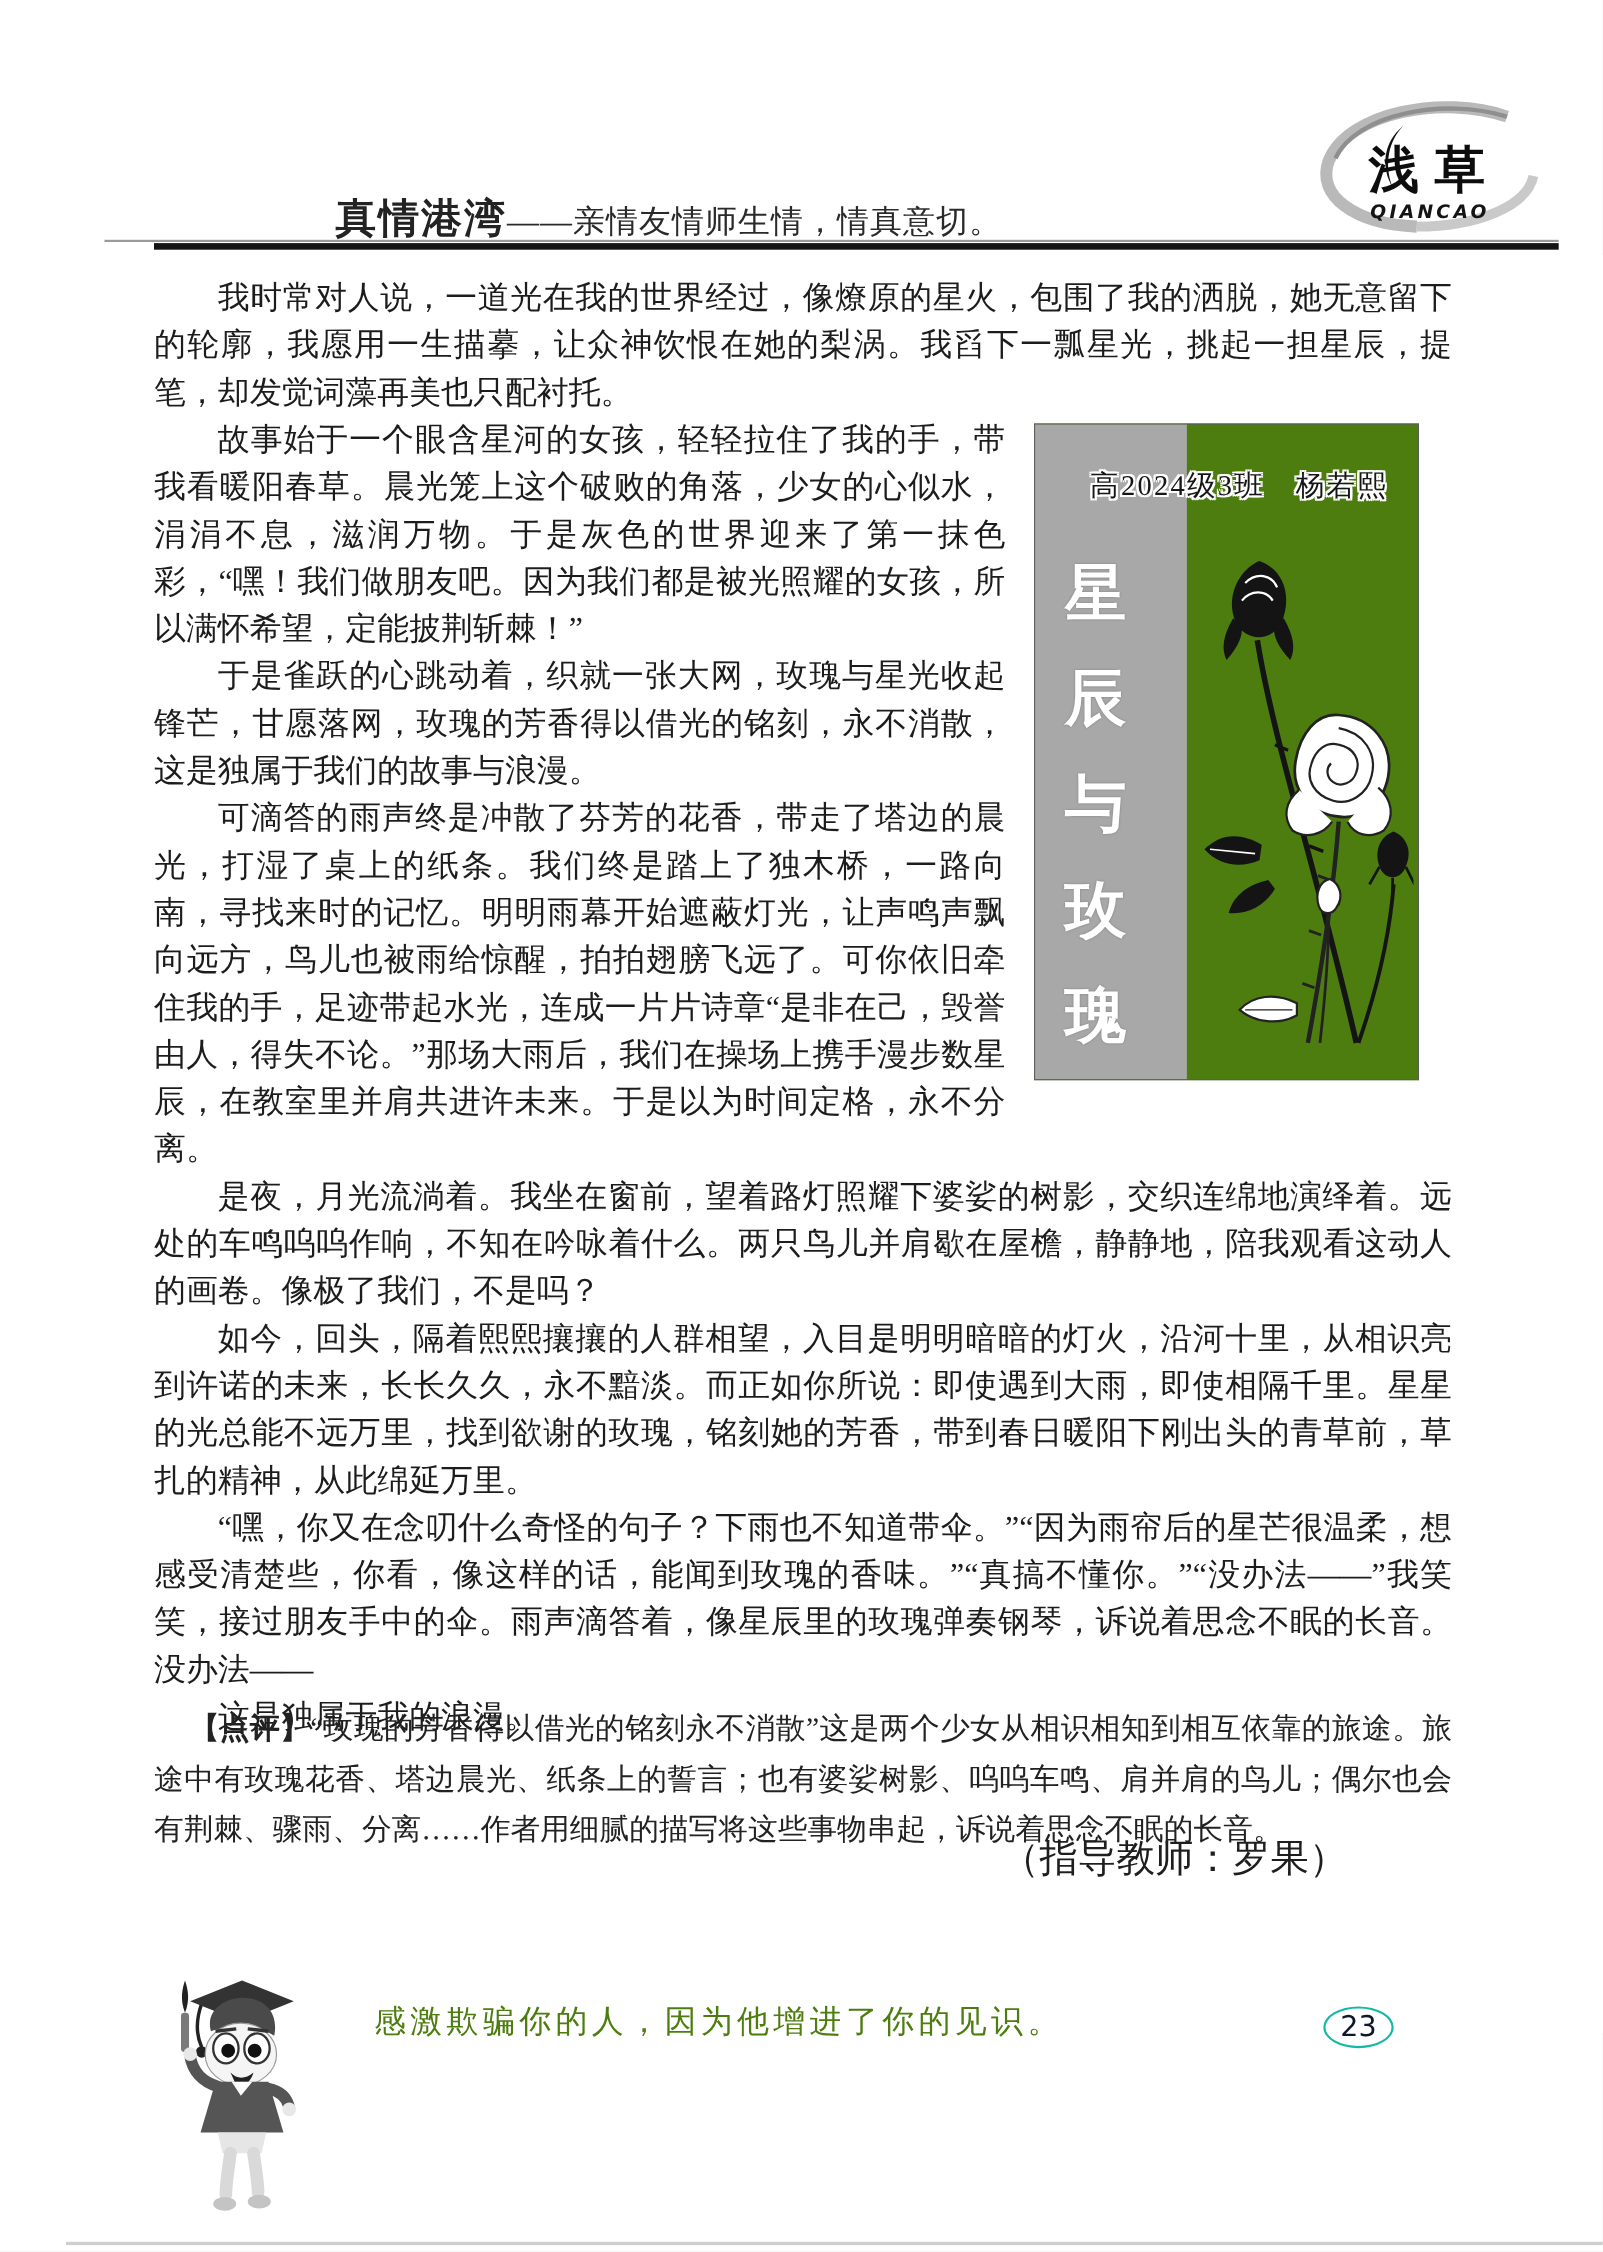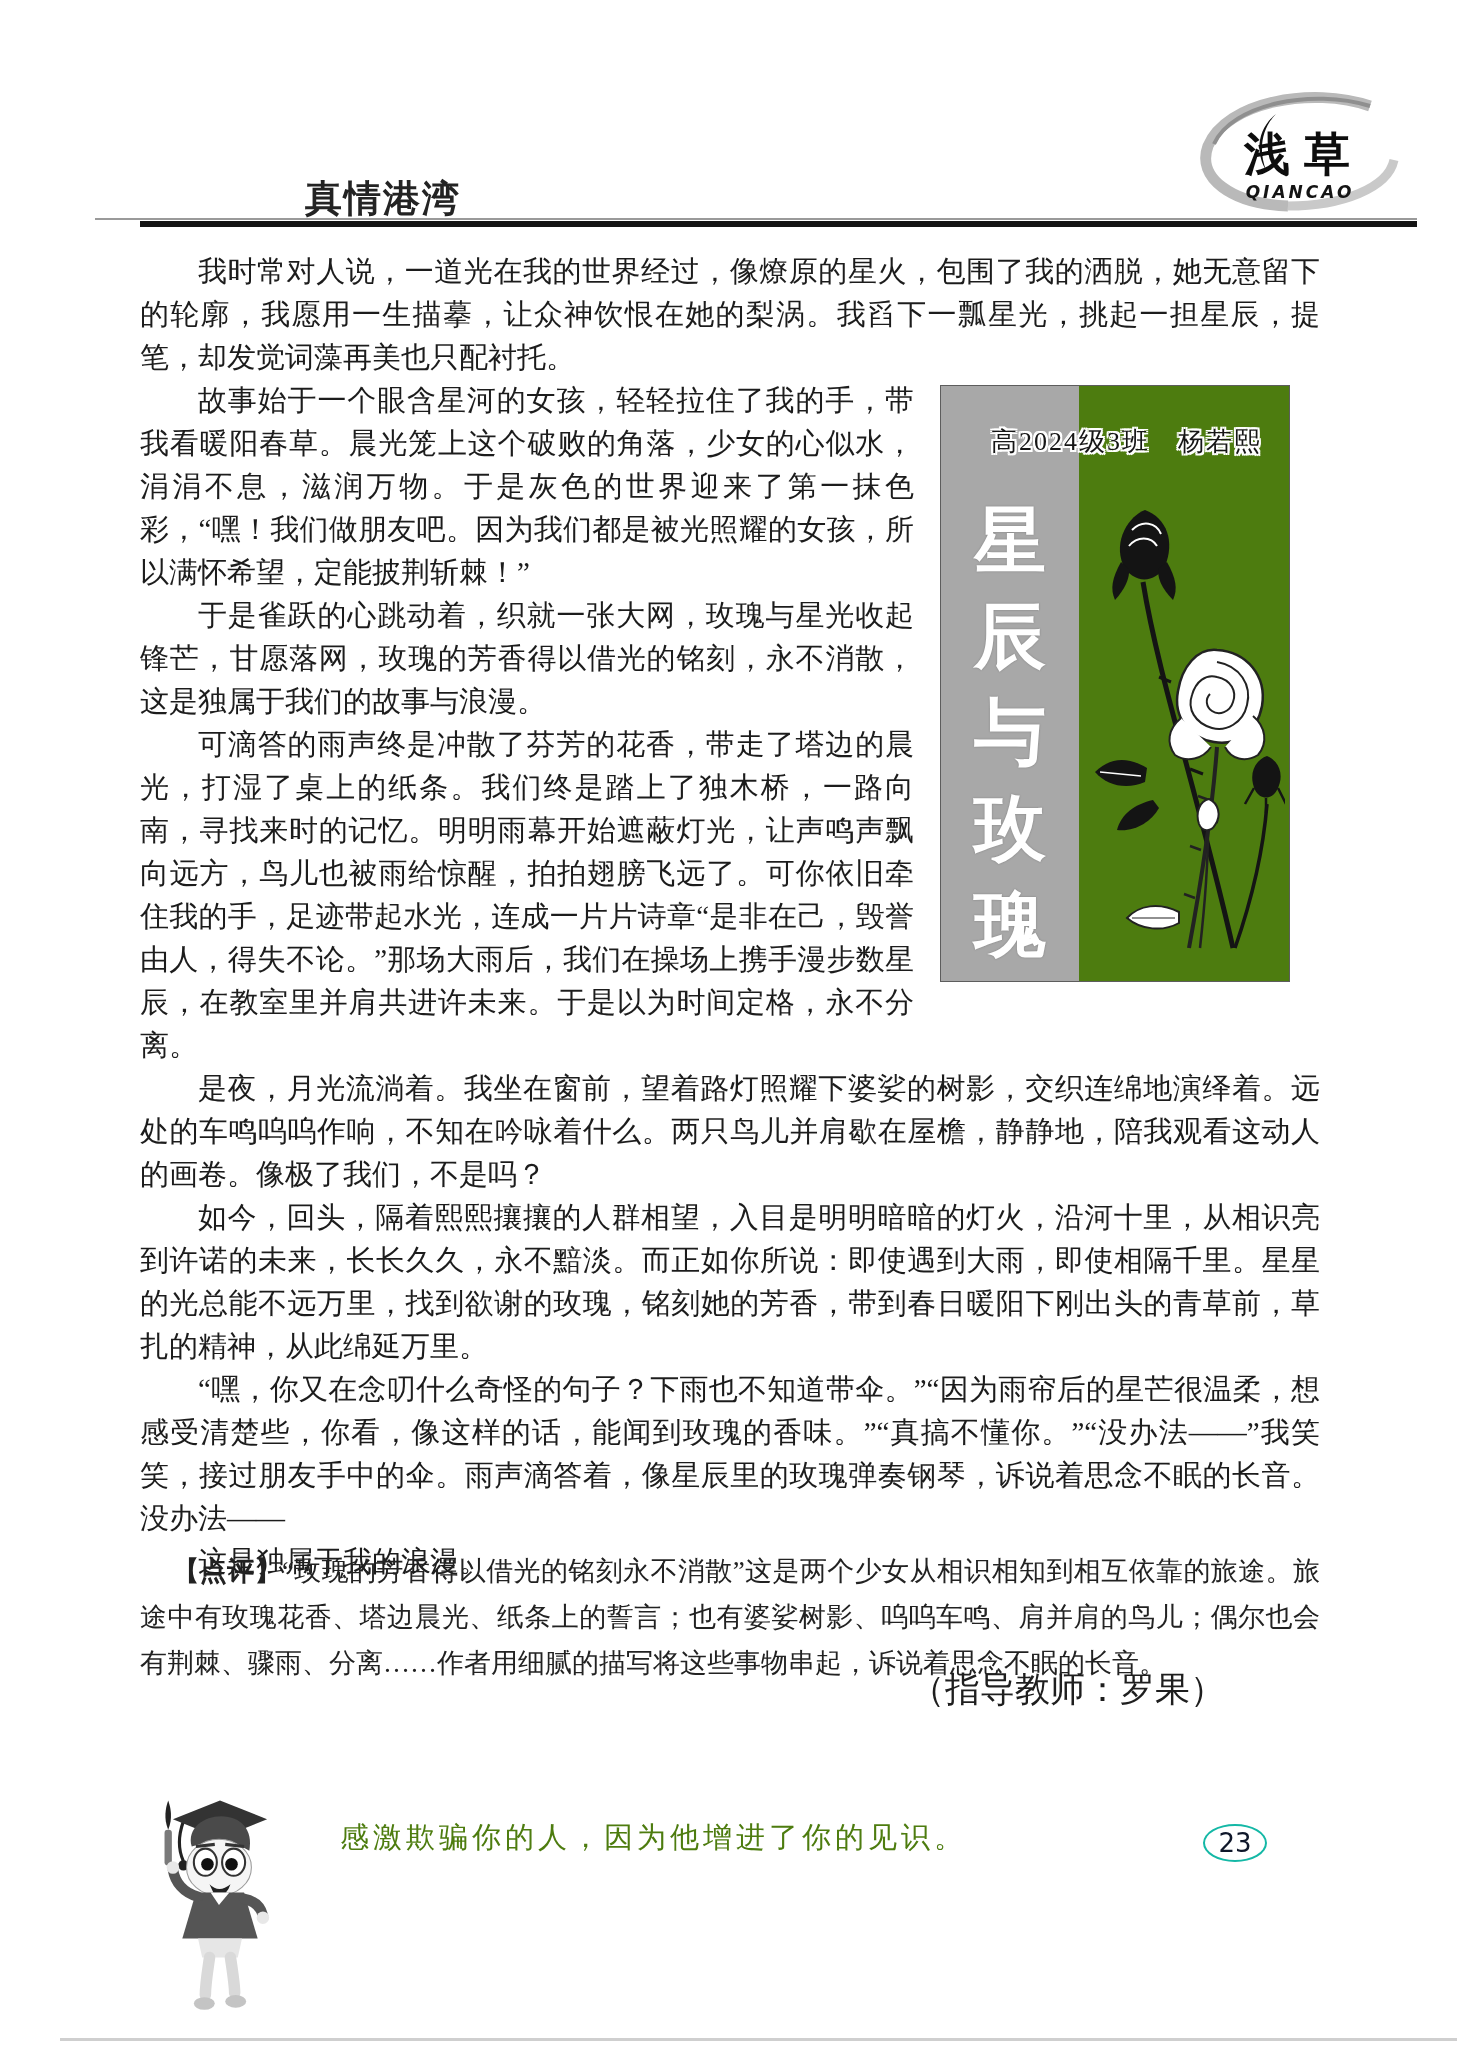--- a/index.html
+++ b/index.html
@@ -25,23 +25,23 @@
          text-align:justify;color:#1c1c1c;}
   .essay p{margin:0;text-indent:2em;}
 
   
   .feature-box{float:right;width:350px;height:597px;margin:6px 30px 14px 26px;position:relative;
                background:#4d7c0f;border:1px solid #5d5d5d;box-sizing:border-box;}
   .fb-gray{position:absolute;left:0;top:0;width:138px;height:100%;background:#a8a8a8;}
   .fb-byline{position:absolute;left:50px;top:34px;z-index:2;font-size:26px;letter-spacing:2px;
              color:#161616;white-space:nowrap;text-indent:0;
              text-shadow:-2px 0 #fff,2px 0 #fff,0 -2px #fff,0 2px #fff,-2px -2px #fff,2px -2px #fff,-2px 2px #fff,2px 2px #fff;}
-  .fb-title{position:absolute;left:27px;top:106px;width:84px;z-index:1;text-align:center;
+  .fb-title{position:absolute;left:27px;top:106px;width:84px;z-index:1;text-align:left;
             font-family:"DejaVu Sans","Liberation Sans",sans-serif;font-weight:bold;
-            font-size:72px;line-height:96px;word-break:break-all;color:#ffffff;
+            font-size:56px;line-height:96px;word-break:break-all;color:#ffffff;
             text-shadow:0 0 2px rgba(40,40,40,.35);}
   .fb-rose{position:absolute;right:4px;top:84px;}
 
   
   .review{position:absolute;left:140px;top:1548px;width:1180px;font-size:27px;line-height:46px;
           text-align:justify;color:#222;}
   .review .lbl{font-weight:bold;}
   .review p{margin:0;text-indent:1.2em;}
   .credit{position:absolute;left:140px;top:1666px;width:1180px;text-align:right;
           padding-right:95px;box-sizing:border-box;font-size:35px;color:#1e1e1e;}
@@ -53,20 +53,21 @@
             border-radius:50%;display:flex;align-items:center;justify-content:center;
             font-family:"DejaVu Sans","Liberation Sans",sans-serif;font-size:26px;color:#0f172a;box-sizing:border-box;}
 </style>
 </head>
 <body>
 
 <div class="page">
 
   <div class="header-line">
     <span class="section-title">真情港湾</span>
+      <span class="section-subtitle">——亲情友情师生情，情真意切。</span>
   </div>
   <div class="rule-thin"></div>
   <div class="rule-thick"></div>
 
   <svg class="logo" viewBox="0 0 215 132">
     <g>
       <path d="M178 22 C120 2 34 18 16 62 C4 94 40 120 96 122" fill="none" stroke="#b9b9b9" stroke-width="11"></path>
       <path d="M178 22 C120 4 40 20 22 60" fill="none" stroke="#8f8f8f" stroke-width="4"></path>
       <path d="M96 122 C150 122 196 104 202 76" fill="none" stroke="#c9c9c9" stroke-width="9"></path>
       <path d="M84 30 C70 44 66 66 74 86 C64 70 64 46 84 30 Z" fill="#111"></path>

